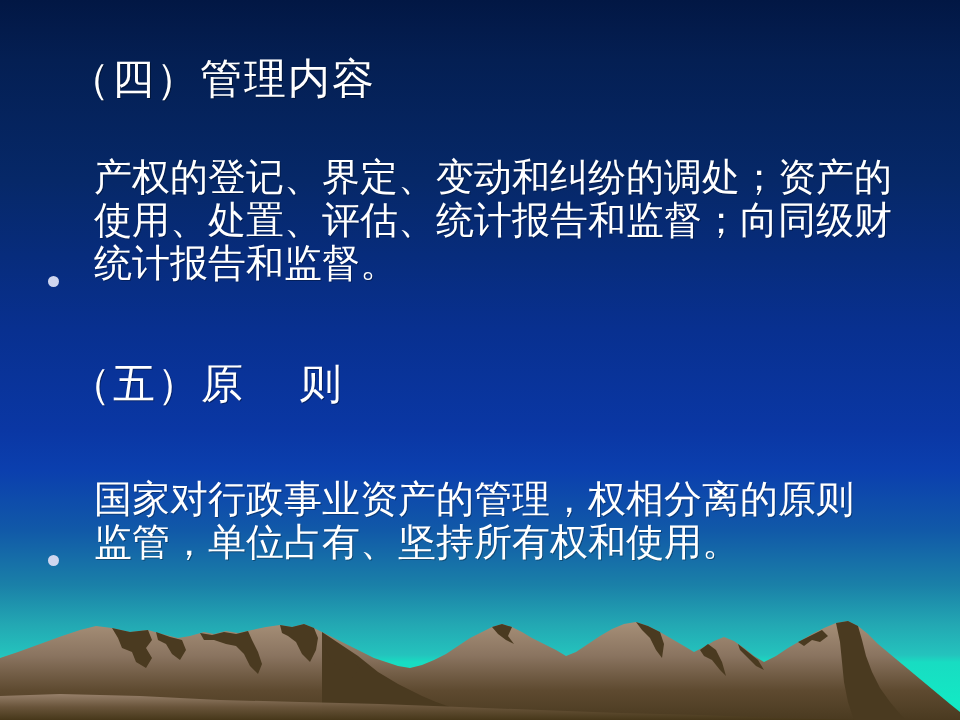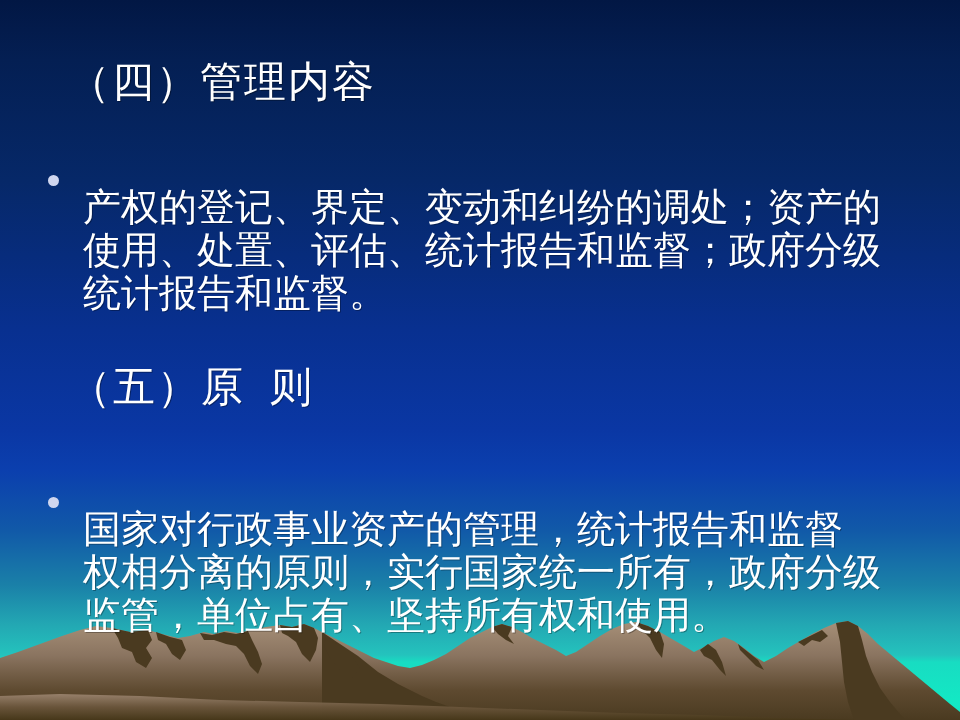--- a/index.html
+++ b/index.html
@@ -6,21 +6,21 @@
   html, body {
     margin: 0;
     padding: 0;
     background: #000;
   }
   #slide {
     position: relative;
     width: 960px;
     height: 720px;
     overflow: hidden;
-    font-family: Liberation Serif, serif;
+    font-family: Liberation Mono, monospace;
     
     background:
       linear-gradient(to bottom,
         #021744 0px,
         #041f53 60px,
         #062868 180px,
         #083090 330px,
         #0a37a4 430px,
         #0b3fae 470px,
         #1159a8 530px,
@@ -57,23 +57,22 @@
     letter-spacing: 2px;
     white-space: pre;
     text-shadow: 1px 1px 0 rgba(0,0,0,0.35);
   }
   #heading-1 { left: 68px; top: 58px; }
   #heading-2 { left: 69px; top: 363px; }
 
   .bullet-block {
     position: absolute;
     display: flex;
-    align-items: flex-start;
+    align-items: flex-end;
     width: 860px;
-    flex-direction: column;
   }
   #bullet-1 { left: 48px; top: 158px; }
   #bullet-2 { left: 48px; top: 480px; }
 
   .bullet-marker {
     flex: 0 0 auto;
     width: 11px;
     height: 11px;
     border-radius: 50%;
     background: #cfd6ef;
@@ -154,30 +153,29 @@
   </svg>
 
   <div class="txt-layer">
 
     <div class="heading" id="heading-1">（四）管理内容</div>
 
     <div class="bullet-block" id="bullet-1">
       <span class="bullet-marker"></span>
       <div class="bullet-text">
         <span class="l">产权的登记、界定、变动和纠纷的调处；资产的</span>
-        <span class="l">使用、处置、评估、统计报告和监督；政府分级</span>
+        <span class="l">使用、处置、评估、统计报告和监督；向同级财</span>
         <span class="l">统计报告和监督。</span>
       </div>
     </div>
 
     <div class="heading" id="heading-2">（五）原  则</div>
 
     <div class="bullet-block" id="bullet-2">
       <span class="bullet-marker"></span>
       <div class="bullet-text">
-        <span class="l">国家对行政事业资产的管理，统计报告和监督</span>
-        <span class="l">权相分离的原则，实行国家统一所有，政府分级</span>
+        <span class="l">国家对行政事业资产的管理，权相分离的原则</span>
         <span class="l">监管，单位占有、坚持所有权和使用。</span>
       </div>
     </div>
 
   </div>
 </div>
 
 </body></html>

